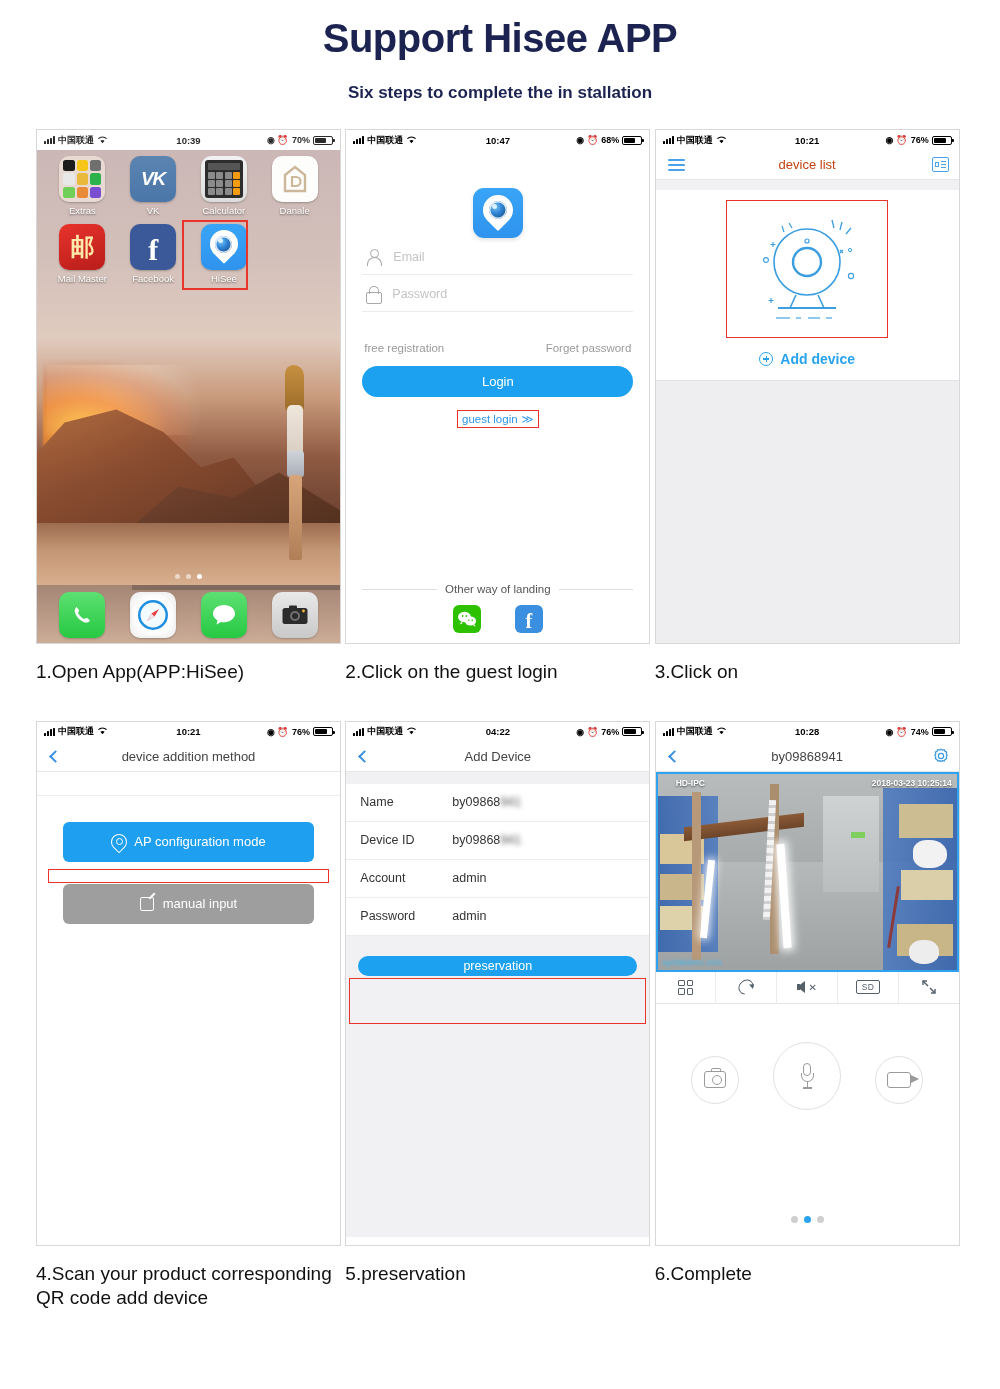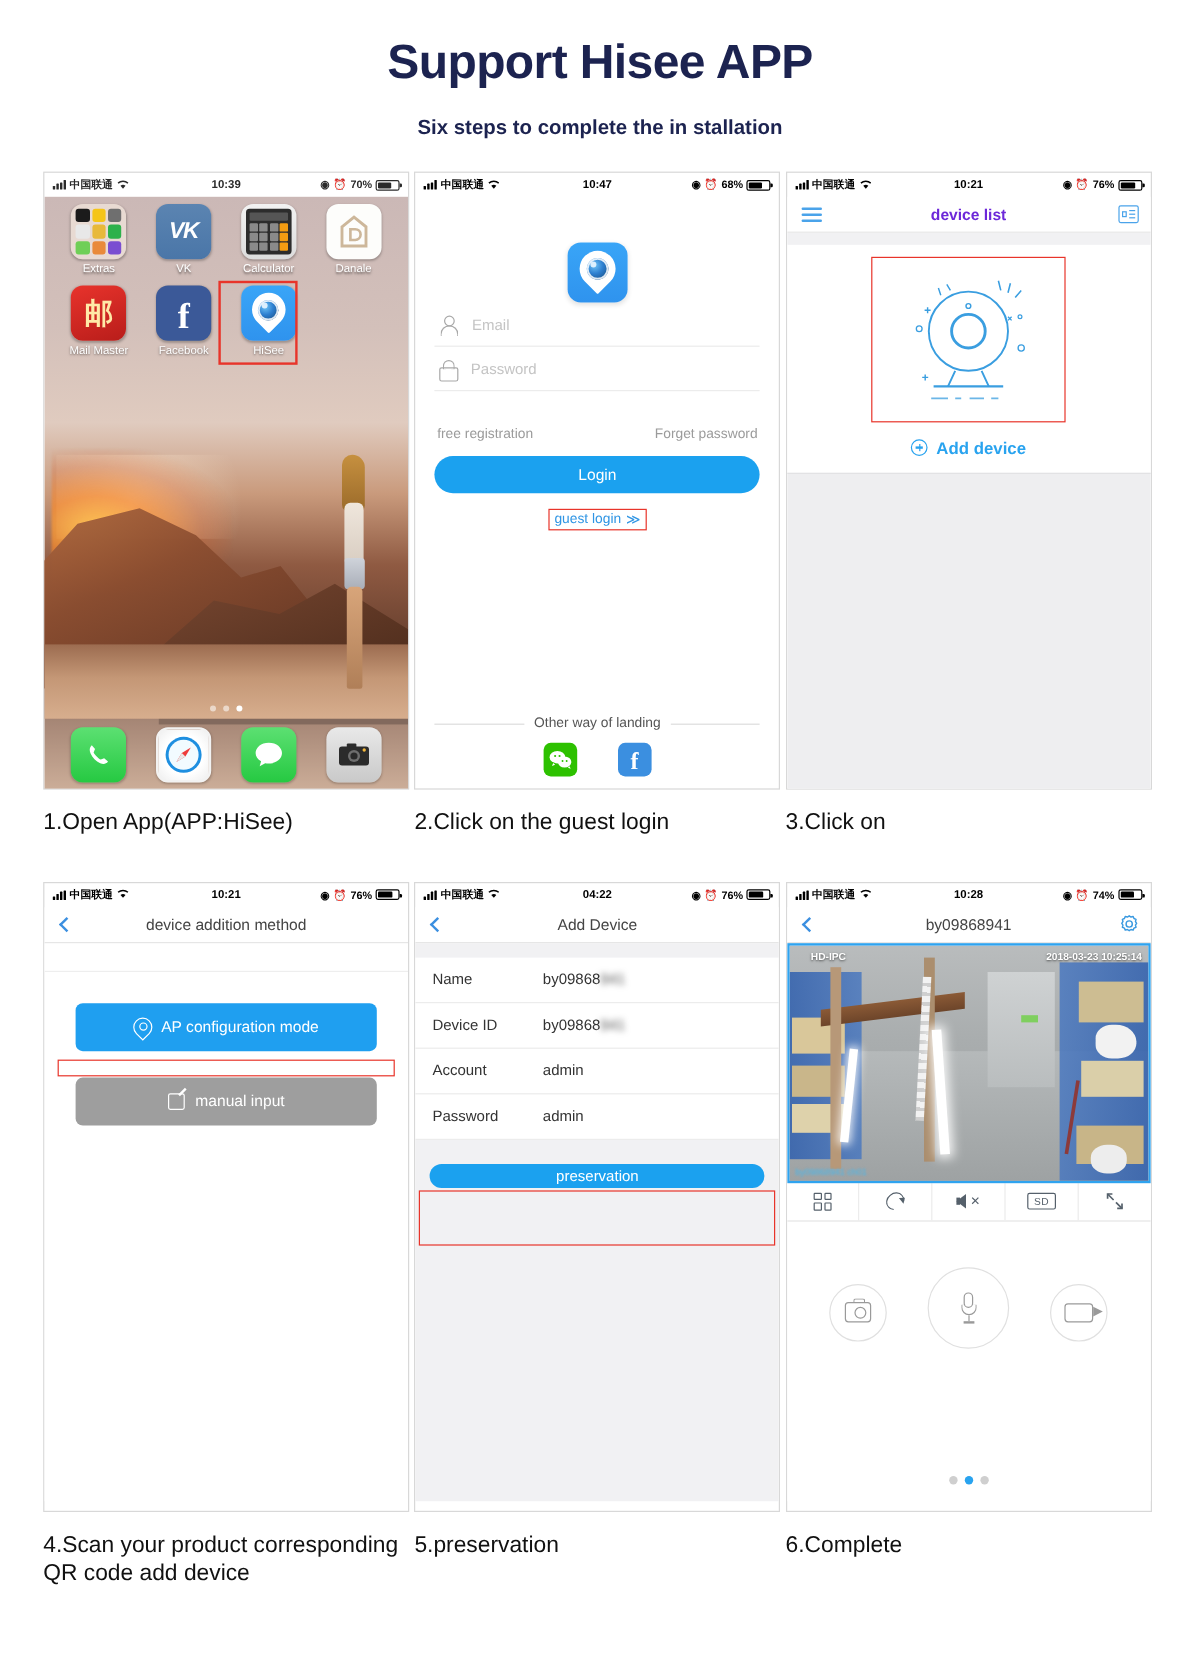--- a/index.html
+++ b/index.html
@@ -11,21 +11,21 @@
     overflow: hidden;
   }
 
   
   .main-title {
     text-align: center;
     font-size: 40px;
     font-weight: bold;
     color: #1c2350;
     letter-spacing: -0.5px;
-    padding-top: 30px;
+    padding-top: 16px;
   }
   .sub-title {
     text-align: center;
     font-size: 17px;
     font-weight: bold;
     color: #1c2350;
     margin-top: 22px;
   }
 
   
@@ -214,21 +214,21 @@
   .ic-msg { background: linear-gradient(180deg,#5ce072,#26c942); }
   .ic-cam { background: linear-gradient(180deg,#e9e9e9,#c9c9c9); }
 
   
   .navbar {
     height: 30px; display: flex; align-items: center; padding: 0 10px;
     background: #fff; border-bottom: 1px solid #e6e6e6; position: relative; flex: none;
   }
   .navbar .title {
     position: absolute; left: 0; right: 0; text-align: center;
-    font-size: 13px; font-weight: bold; color: #6d28d9;
+    font-size: 13px; font-weight: normal; color: #c2410c;
   }
   .navbar .title.thin { font-weight: normal; color: #444; }
   .chev-back {
     width: 9px; height: 9px; border-left: 2px solid #3b8fe0; border-bottom: 2px solid #3b8fe0;
     transform: rotate(45deg); margin-left: 4px;
   }
   .hamburger { display: flex; flex-direction: column; gap: 3px; margin-left: 2px; }
   .hamburger i { width: 17px; height: 2px; background: #4aa3ea; display: block; border-radius: 1px; }
   .nav-right { margin-left: auto; display: flex; align-items: center; }
   .qr-card {

